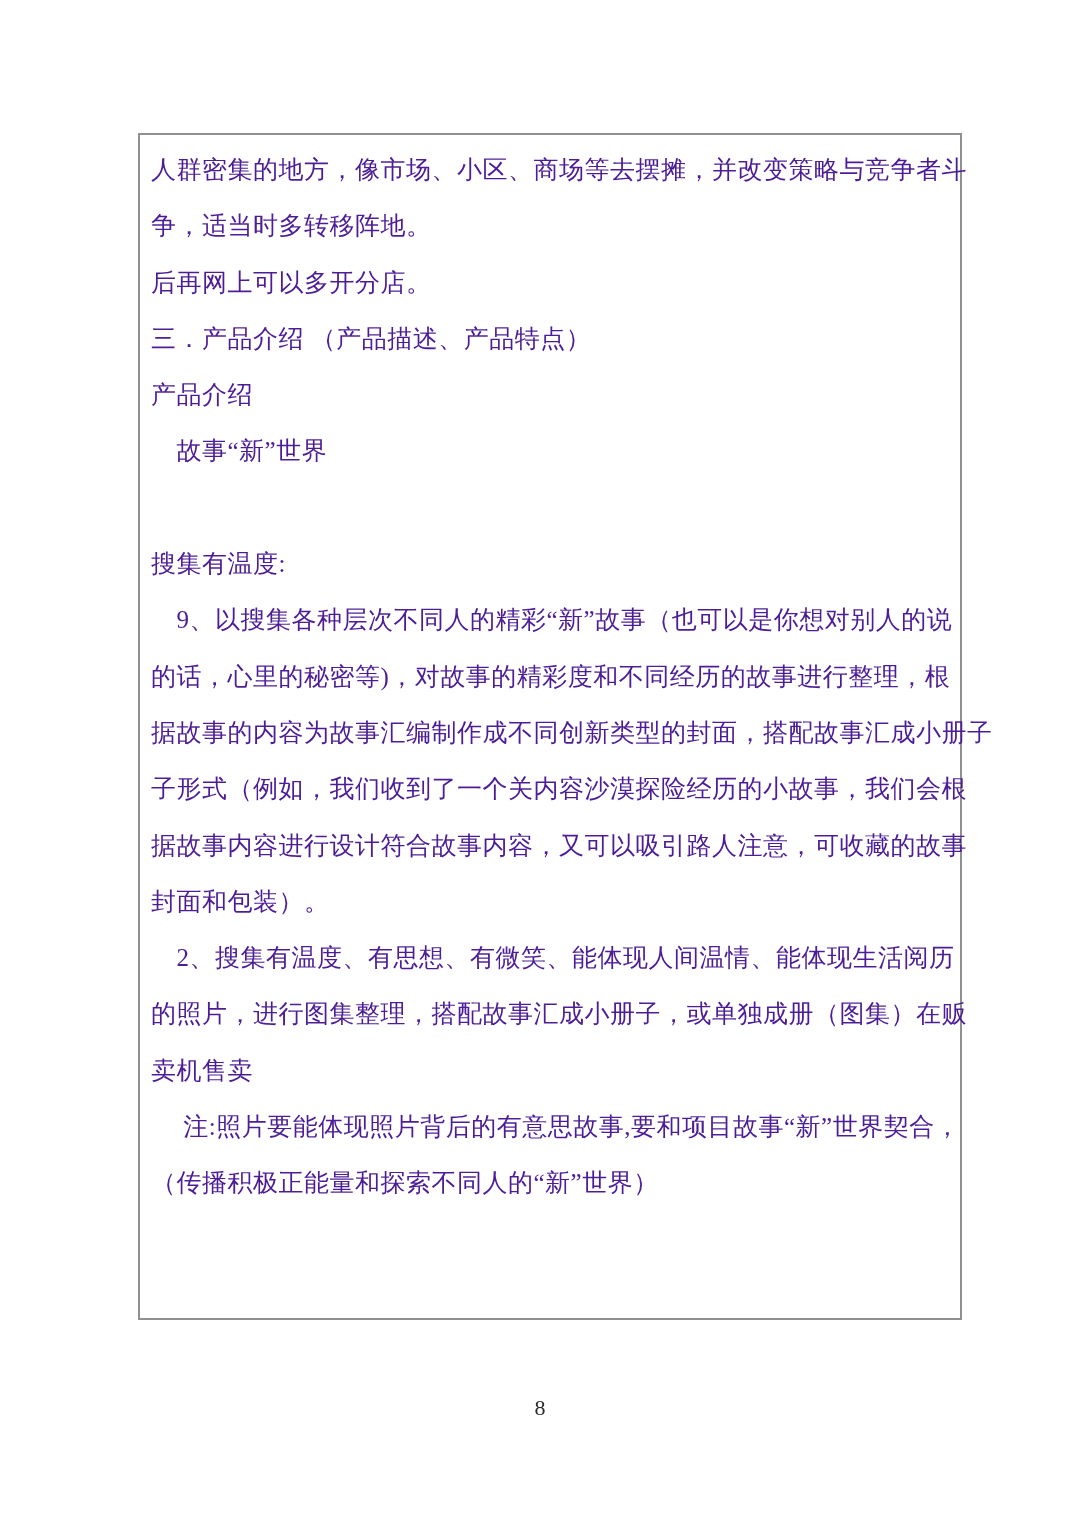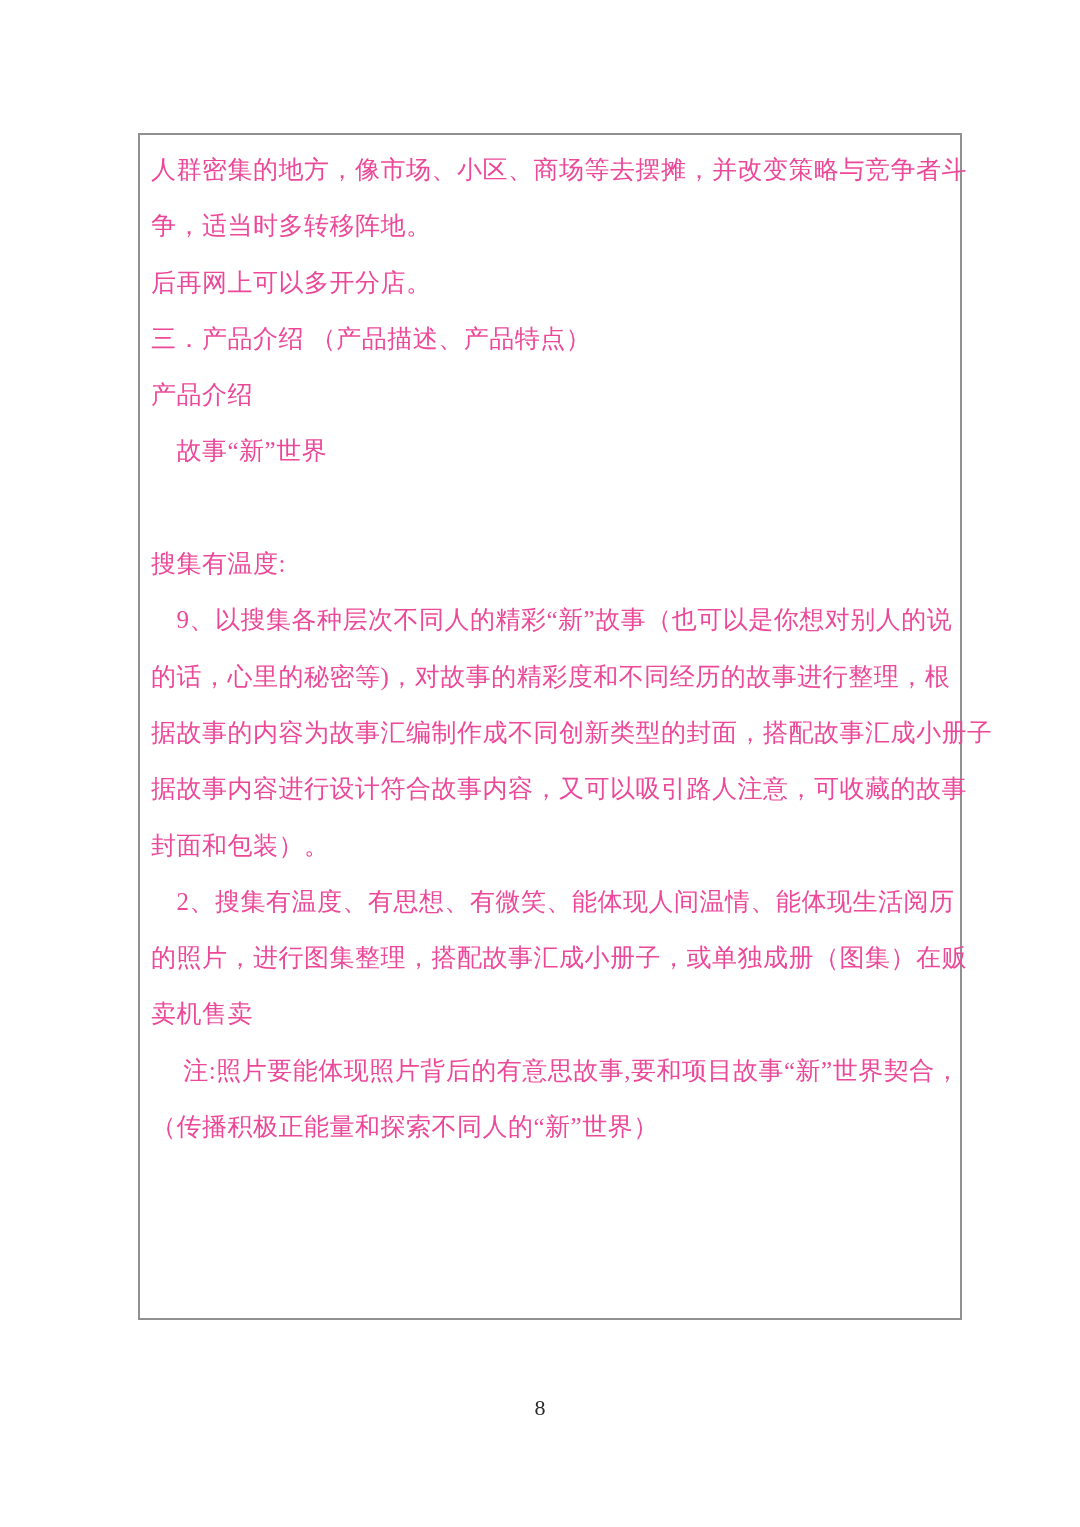--- a/index.html
+++ b/index.html
@@ -24,21 +24,21 @@
     border: 2px solid #909090;
     background: #ffffff;
   }
   .doc-lines {
     padding: 7px 8px 0 11px;
   }
   .line {
     height: 56.3px;
     font-size: 25px;
     line-height: 56.3px;
-    color: #ec4899;
+    color: #4c1d95;
     white-space: pre;
     overflow: visible;
     letter-spacing: 0.5px;
   }
   .page-number {
     position: absolute;
     left: 0;
     top: 1395px;
     width: 100%;
     text-align: center;
@@ -57,20 +57,21 @@
         <div class="line">争，适当时多转移阵地。</div>
         <div class="line">后再网上可以多开分店。</div>
         <div class="line">三．产品介绍 （产品描述、产品特点）</div>
         <div class="line">产品介绍</div>
         <div class="line">　故事“新”世界</div>
         <div class="line"></div>
         <div class="line">搜集有温度:</div>
         <div class="line">　9、以搜集各种层次不同人的精彩“新”故事（也可以是你想对别人的说</div>
         <div class="line">的话，心里的秘密等)，对故事的精彩度和不同经历的故事进行整理，根</div>
         <div class="line">据故事的内容为故事汇编制作成不同创新类型的封面，搭配故事汇成小册子</div>
+        <div class="line">子形式（例如，我们收到了一个关内容沙漠探险经历的小故事，我们会根</div>
         <div class="line">据故事内容进行设计符合故事内容，又可以吸引路人注意，可收藏的故事</div>
         <div class="line">封面和包装）。</div>
         <div class="line">　2、搜集有温度、有思想、有微笑、能体现人间温情、能体现生活阅历</div>
         <div class="line">的照片，进行图集整理，搭配故事汇成小册子，或单独成册（图集）在贩</div>
         <div class="line">卖机售卖</div>
         <div class="line">　 注:照片要能体现照片背后的有意思故事,要和项目故事“新”世界契合，</div>
         <div class="line">（传播积极正能量和探索不同人的“新”世界）</div>
       </div>
   </div>
   <div class="page-number">8</div>

